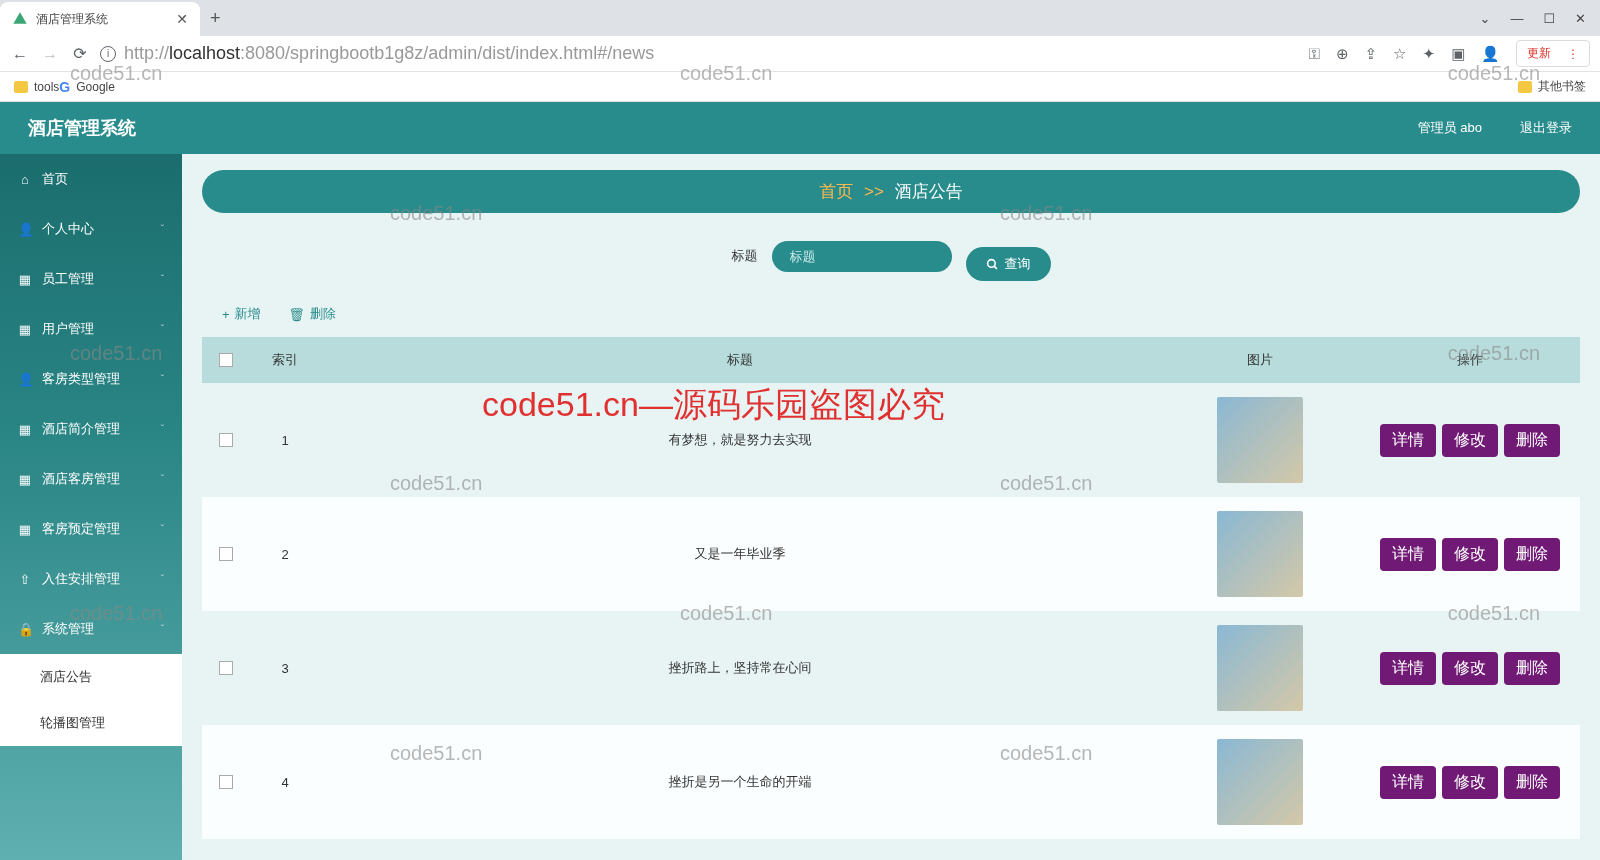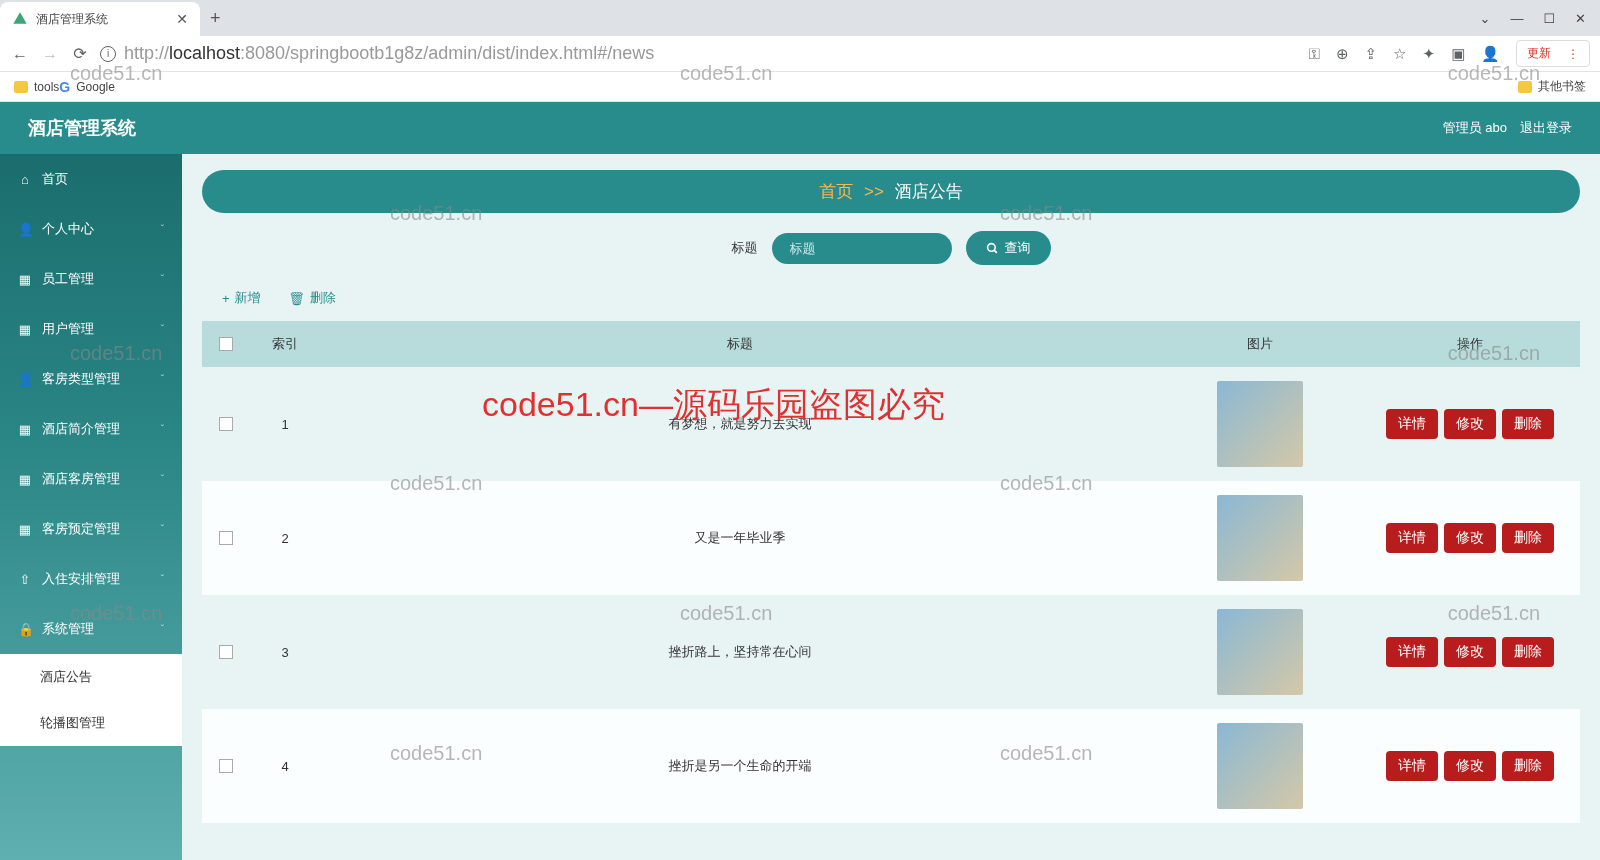--- a/index.html
+++ b/index.html
@@ -28,59 +28,59 @@
 .bookmark-bar { display: flex; align-items: center; height: 30px; padding: 0 14px; border-bottom: 1px solid #e3e3e3; font-size: 12px; }
 .bm-item { display: flex; align-items: center; gap: 6px; color: #444; cursor: pointer; }
 .bm-folder { width: 14px; height: 12px; background: #f4c842; border-radius: 2px; }
 .bm-g { color: #4285f4; font-weight: bold; font-size: 14px; }
 .bm-right { margin-left: auto; }
 
 
 .app { position: absolute; top: 102px; left: 0; right: 0; bottom: 0; background: #fff; }
 .app-header { background: #298c8c; color: #fff; height: 52px; display: flex; align-items: center; padding: 0 28px; }
 .app-title { font-size: 18px; font-weight: bold; }
-.app-header-right { margin-left: auto; display: flex; gap: 13px; font-size: 13px; }
+.app-header-right { margin-left: auto; display: flex; gap: 38px; font-size: 13px; }
 .app-header-right span { cursor: pointer; }
 
 .app-body { position: absolute; top: 52px; left: 0; right: 0; bottom: 0; display: flex; }
 .sidebar { width: 182px; background: linear-gradient(180deg, #1b6d6d 0%, #2a8585 40%, #5fb0b0 100%); color: #fff; overflow-y: auto; }
 .sb-item { display: flex; align-items: center; padding: 16px 18px; font-size: 13px; cursor: pointer; gap: 10px; position: relative; }
 .sb-item .chev { margin-left: auto; opacity: 0.7; font-size: 10px; }
 .sb-icon { width: 14px; text-align: center; opacity: 0.95; }
 .sb-sub { background: #fff; color: #333; padding: 14px 18px 14px 40px; font-size: 13px; cursor: pointer; }
 .sb-sub.active { background: #fff; color: #333; }
 
 .main { flex: 1; background: #e8f4f4; padding: 16px 20px; overflow-y: auto; position: relative; }
 .breadcrumb { background: #298c8c; color: #fff; border-radius: 24px; padding: 10px 0; text-align: center; font-size: 17px; margin-bottom: 18px; }
 .breadcrumb .active { color: #ffb84d; }
 .breadcrumb .sep { color: #ffb84d; margin: 0 6px; }
 
 .search-row { display: flex; justify-content: center; align-items: center; gap: 14px; margin-bottom: 16px; }
 .search-label { font-size: 13px; }
 .search-input { background: #298c8c; border: none; border-radius: 20px; padding: 8px 18px; color: #fff; width: 180px; font-size: 13px; outline: none; }
 .search-input::placeholder { color: #cdeaea; }
-.query-btn { background: #298c8c; border: none; border-radius: 20px; padding: 8px 20px; color: #fff; font-size: 13px; cursor: pointer; display: flex; align-items: center; gap: 6px; }
+.query-btn { background: #298c8c; border: none; border-radius: 20px; padding: 8px 20px; color: #fff; font-size: 13px; cursor: pointer; display: flex; align-items: center; gap: 6px; margin-top: 16px; }
 
 .action-row { display: flex; gap: 28px; padding: 8px 20px 14px; }
 .action-link { color: #298c8c; font-size: 13px; cursor: pointer; display: flex; align-items: center; gap: 5px; }
 
 .table-wrap { background: transparent; }
 .thead { display: flex; background: #b8dcdc; font-size: 13px; font-weight: 500; }
 .th, .td { padding: 14px 8px; text-align: center; display: flex; align-items: center; justify-content: center; }
 .col-chk { width: 48px; }
 .col-idx { width: 70px; }
 .col-title { flex: 1; }
 .col-img { width: 200px; }
 .col-op { width: 220px; }
 .trow { display: flex; align-items: center; min-height: 108px; font-size: 13px; }
 .trow:nth-child(odd) { background: #e8f4f4; }
 .trow:nth-child(even) { background: #fbfefe; }
 .chk { width: 14px; height: 14px; border: 1px solid #aaa; background: #fff; display: inline-block; }
 .thumb { width: 86px; height: 86px; background: linear-gradient(135deg,#8ab8d4 0%, #d4c8a8 100%); border-radius: 2px; }
-.op-btn { background: #b91c1c; color: #fff; border: none; border-radius: 4px; padding: 6px 12px; font-size: 14px; cursor: pointer; margin: 0 3px; }
+.op-btn { background: #701a75; color: #fff; border: none; border-radius: 4px; padding: 6px 12px; font-size: 16px; cursor: pointer; margin: 0 3px; }
 
 
 .wm { position: absolute; font-size: 20px; color: #888; opacity: 0.6; pointer-events: none; font-family: Arial; }
 .wm-red { position: absolute; font-size: 34px; color: #e03030; pointer-events: none; z-index: 50; font-weight: 400; white-space: nowrap; }
 
 svg { display: block; }
 </style>
 </head>
 <body>
 

